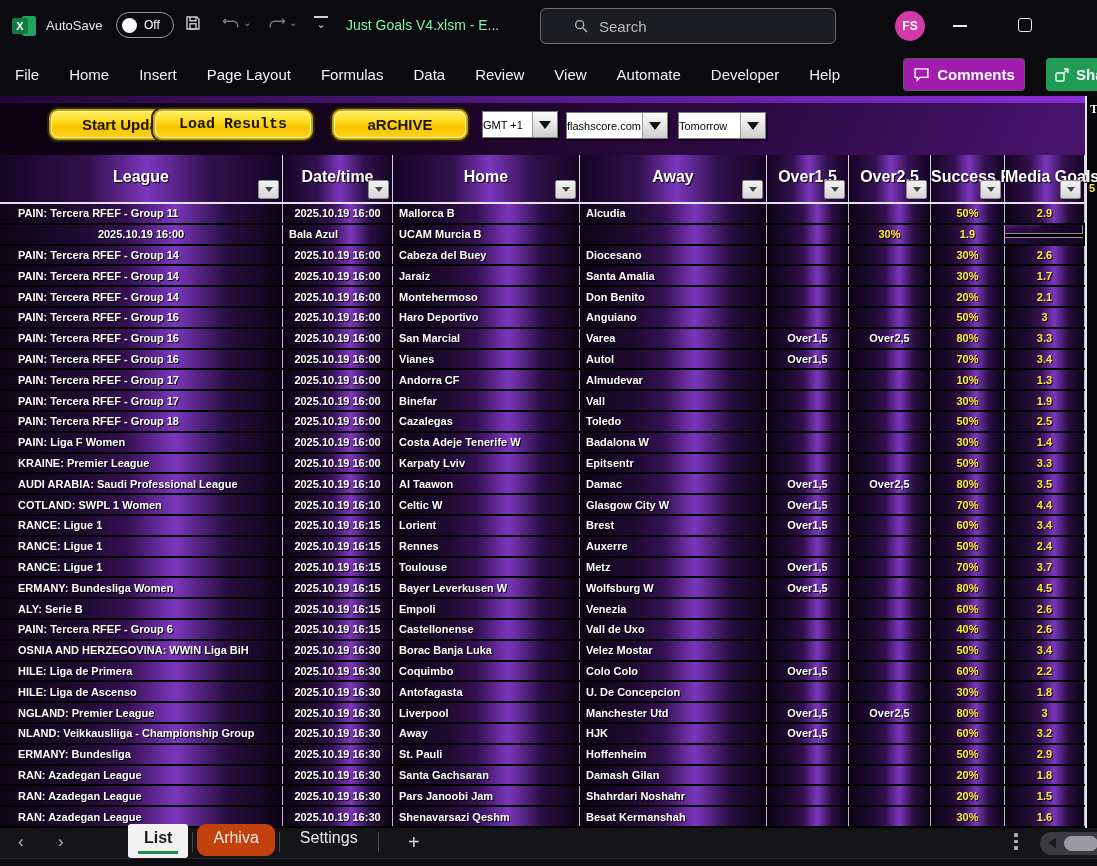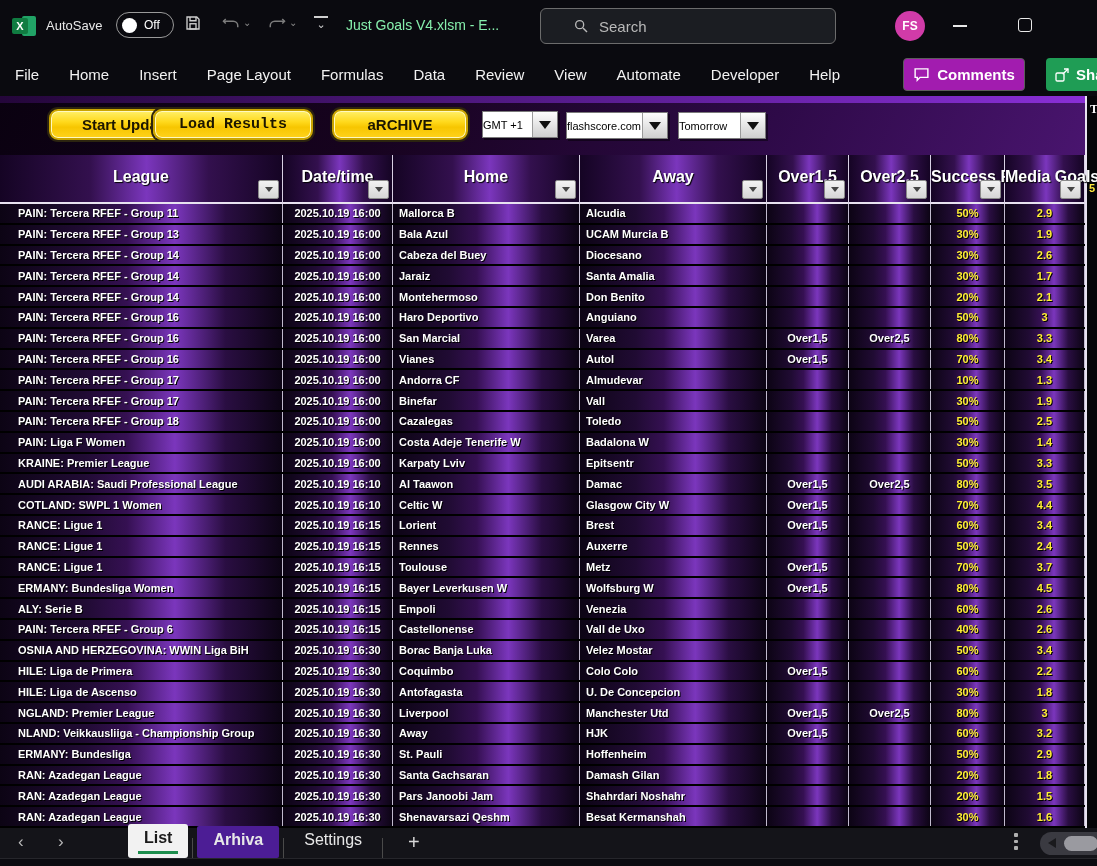--- a/index.html
+++ b/index.html
@@ -107,25 +107,25 @@
     color:#fff; font-size:11px; font-weight:bold; text-shadow:1px 1px 0 #000;
     display:flex; align-items:center; white-space:nowrap; overflow:hidden; }
   .c0 { padding-left:18px; }
   .c2, .c3 { padding-left:6px; }
   .c1, .c4, .c5, .c6, .c7 { justify-content:center; }
   .ylw { color:#ffef33; }
   
   .sheetbar { position:absolute; left:0; top:828px; width:1097px; height:30px; background:#141419; }
   .nav-arrow { position:absolute; top:4px; color:#b9b9b9; font-size:17px; cursor:pointer; }
   .nav-left { left:18px; } .nav-right { left:58px; }
-  .tabs-wrap { position:absolute; left:128px; top:-4px; display:flex; align-items:flex-end; }
+  .tabs-wrap { position:absolute; left:128px; top:-4px; display:flex; align-items:flex-start; }
   .sheet-tab { height:32px; padding:5px 16px 0 16px; font-size:16px; color:#e8e8e8; cursor:pointer; position:relative; }
   .sheet-tab.active { background:#f2f2f2; color:#1a1a1a; font-weight:bold; border-radius:3px; height:34px; }
   .sheet-tab.active::after { content:""; position:absolute; left:10px; right:10px; bottom:4px; height:3px; background:#1e8e4e; }
-  .sheet-tab.dark { background:#4c1d95; border-radius:2px;font-weight:bold; }
+  .sheet-tab.dark { background:#c2410c; border-radius:9px; }
   .tab-sep { width:1px; height:20px; background:#4a4a4a; margin:8px 4px 0 4px; }
   .add-sheet { position:absolute; left:408px; top:3px; color:#d8d8d8; font-size:20px; cursor:pointer; }
   .kebab { position:absolute; left:1014px; top:5px; width:4px; cursor:pointer; }
   .kebab .dot { width:3.5px; height:3.5px; background:#b0b0b0; border-radius:1px; margin-bottom:3px; }
   .hscroll { position:absolute; left:1040px; top:4px; width:70px; height:23px; border-radius:12px; background:#3a3a41; }
   .hscroll .larr { position:absolute; left:8px; top:6px; width:0; height:0;
     border-top:5px solid transparent; border-bottom:5px solid transparent; border-right:8px solid #1a1a1d; }
   .hscroll .thumb { position:absolute; left:24px; top:4px; width:34px; height:15px; border-radius:8px; background:#9a9aa0; }
   .statusstrip { position:absolute; left:0; top:858px; width:1097px; height:8px; background:#0b0b10; border-top:1px solid #26262b; }
   svg { display:block; }
@@ -305,21 +305,20 @@
         <div class="cell c0">PAIN: Tercera RFEF - Group 11</div>
         <div class="cell c1">2025.10.19 16:00</div>
         <div class="cell c2">Mallorca B</div>
         <div class="cell c3">Alcudia</div>
         <div class="cell c4"></div>
         <div class="cell c5"></div>
         <div class="cell c6 ylw">50%</div>
         <div class="cell c7 ylw">2.9</div>
       </div>
       <div class="trow grid-cols">
-        <div class="cell c0">PAIN: Tercera RFEF - Group 13</div>
         <div class="cell c1">2025.10.19 16:00</div>
         <div class="cell c2">Bala Azul</div>
         <div class="cell c3">UCAM Murcia B</div>
         <div class="cell c4"></div>
         <div class="cell c5"></div>
         <div class="cell c6 ylw">30%</div>
         <div class="cell c7 ylw">1.9</div>
       </div>
       <div class="trow grid-cols">
         <div class="cell c0">PAIN: Tercera RFEF - Group 14</div>

